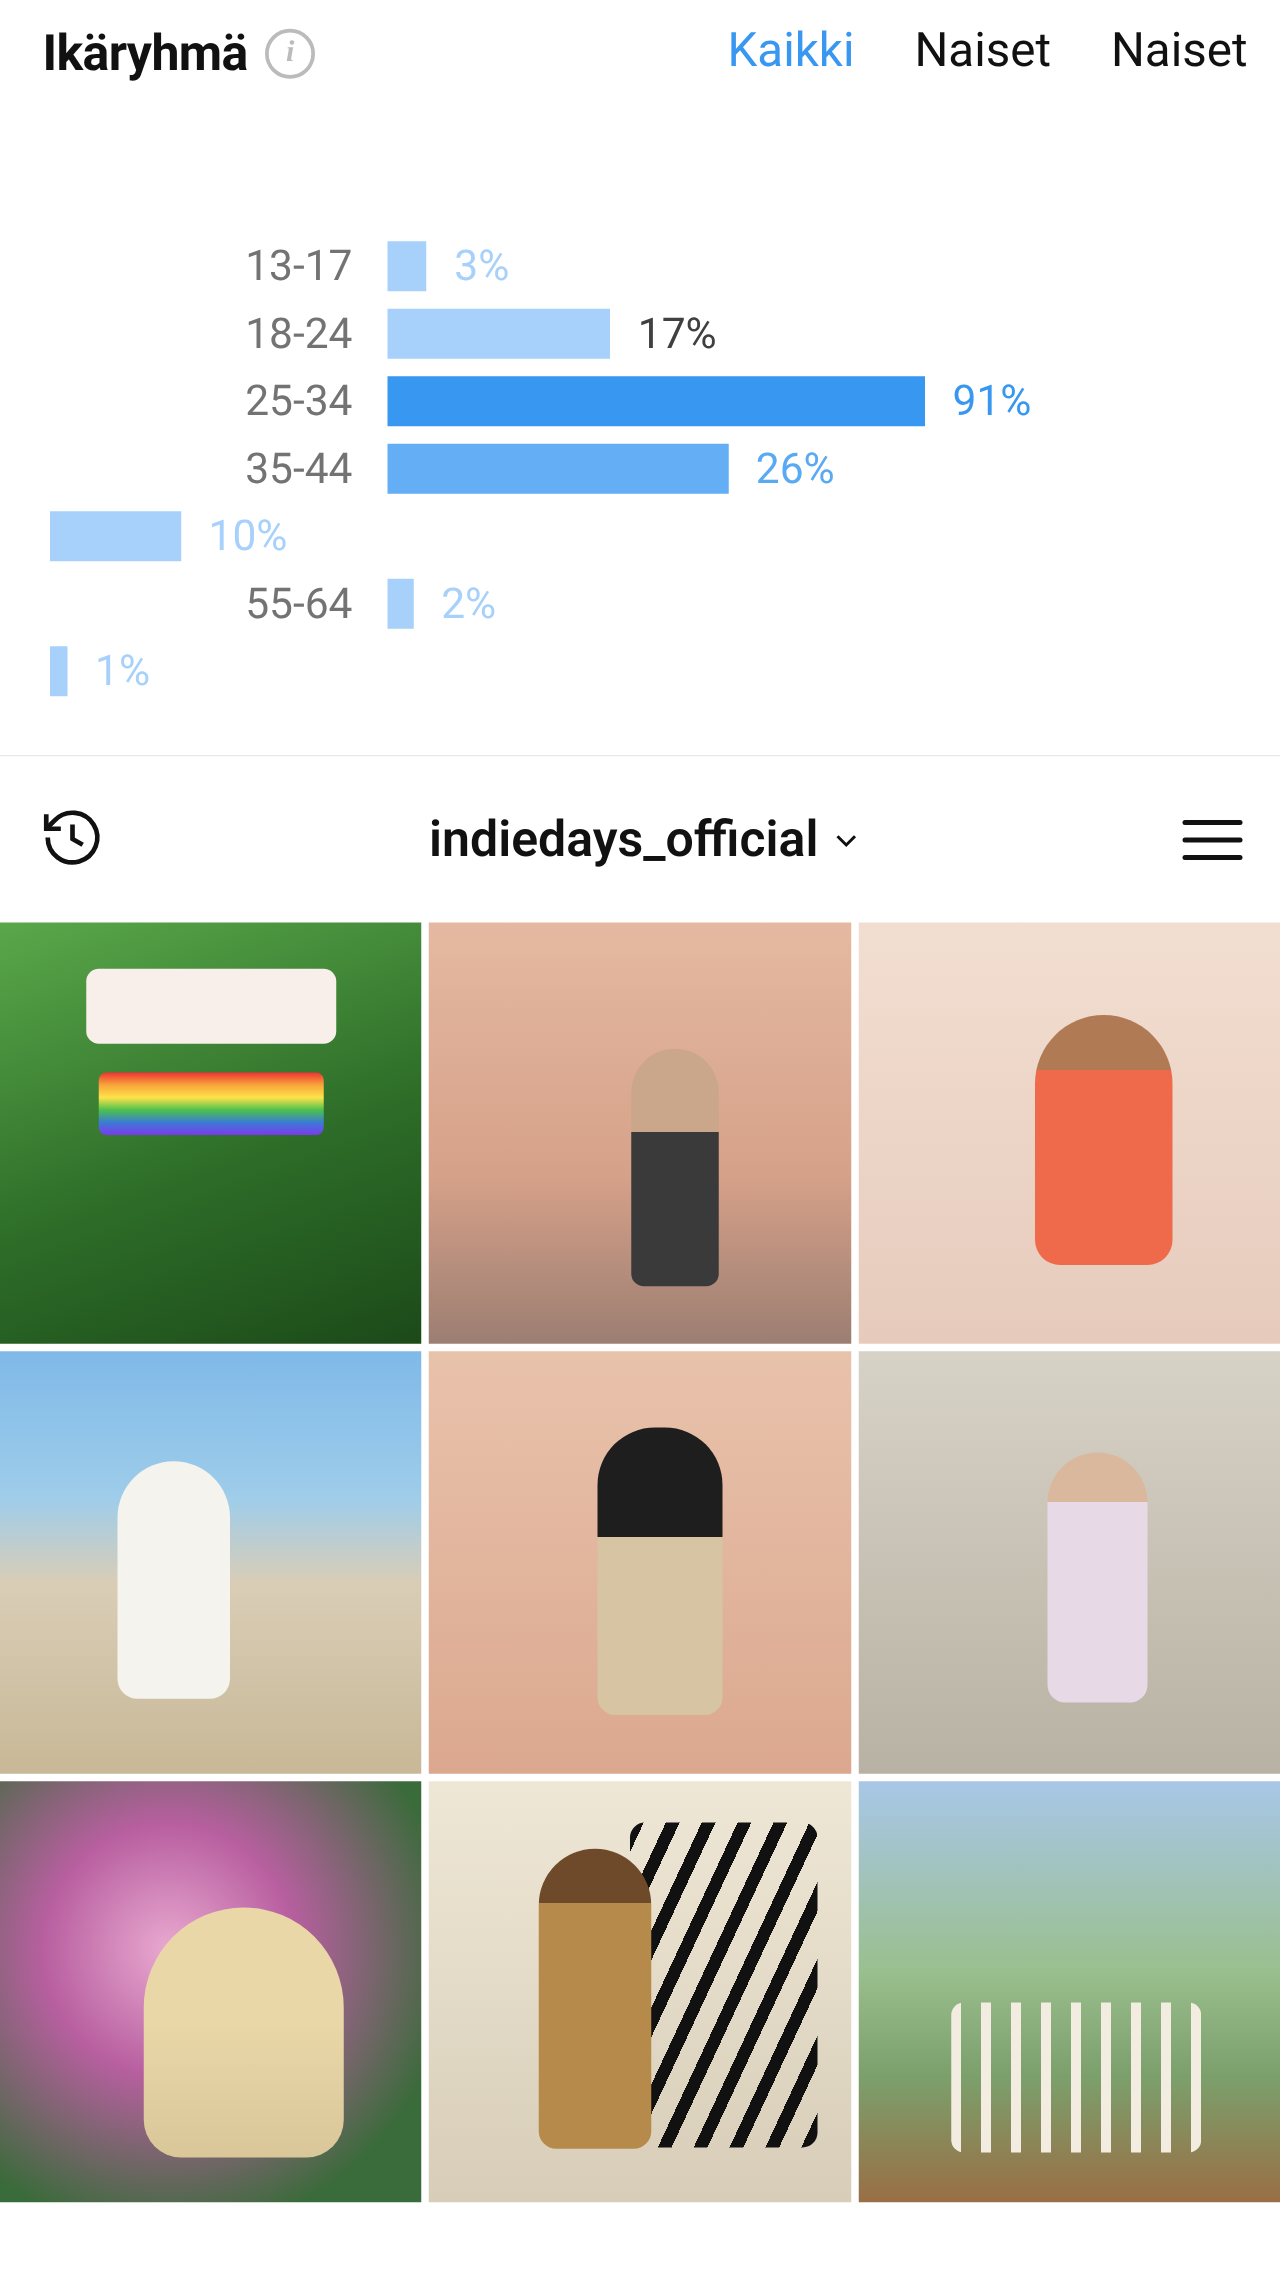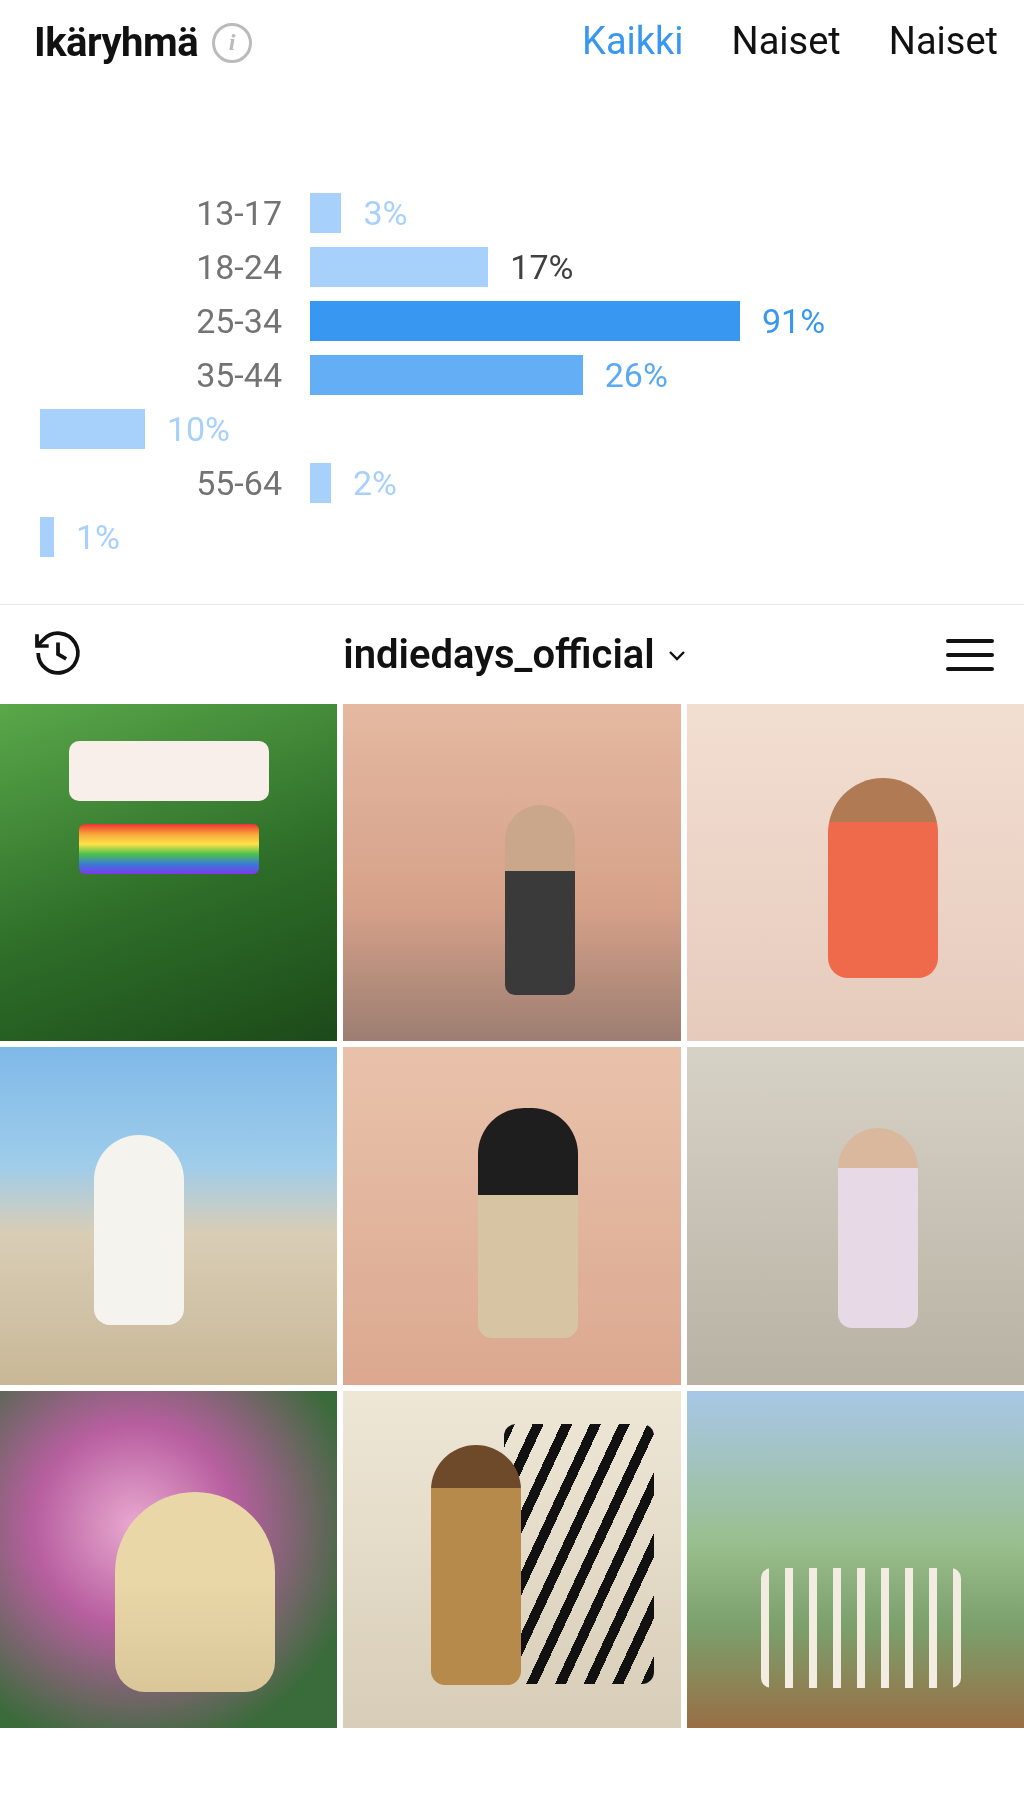--- a/index.html
+++ b/index.html
@@ -16,21 +16,21 @@
 
   
   .chart { padding: 110px 40px 40px 40px; }
   .chart-row { display:flex; align-items:center; height:54px; }
   .chart-cat { width:270px; text-align:right; padding-right:28px; font-size:34px; color:#737373; font-weight:400; white-space:nowrap; }
   .chart-bar-cell { flex:1; display:flex; align-items:center; }
   .chart-bar { height:40px; }
   .chart-val { font-size:34px; margin-left:22px; font-weight:400; }
 
   
-  .profile-bar { height:100px; display:flex; align-items:center; justify-content:space-between; padding:0 30px; border-top:1px solid #e8e8e8; }
+  .profile-bar { height:134px; display:flex; align-items:center; justify-content:space-between; padding:0 30px; border-top:1px solid #e8e8e8; }
   .history-icon svg { width:56px; height:56px; }
   .profile-name-wrap { display:flex; align-items:center; gap:10px; font-size:40px; font-weight:600; color:#111; cursor:pointer; }
   .profile-name-wrap svg { width:24px; height:24px; }
   .hamburger { display:flex; flex-direction:column; gap:10px; cursor:pointer; }
   .hamburger span { display:block; width:48px; height:4px; background:#111; border-radius:2px; }
 
   
   .grid { display:grid; grid-template-columns: repeat(3, 1fr); gap:6px; }
   .tile { width:100%; aspect-ratio:1/1; background:#ddd; position:relative; overflow:hidden; }
 

